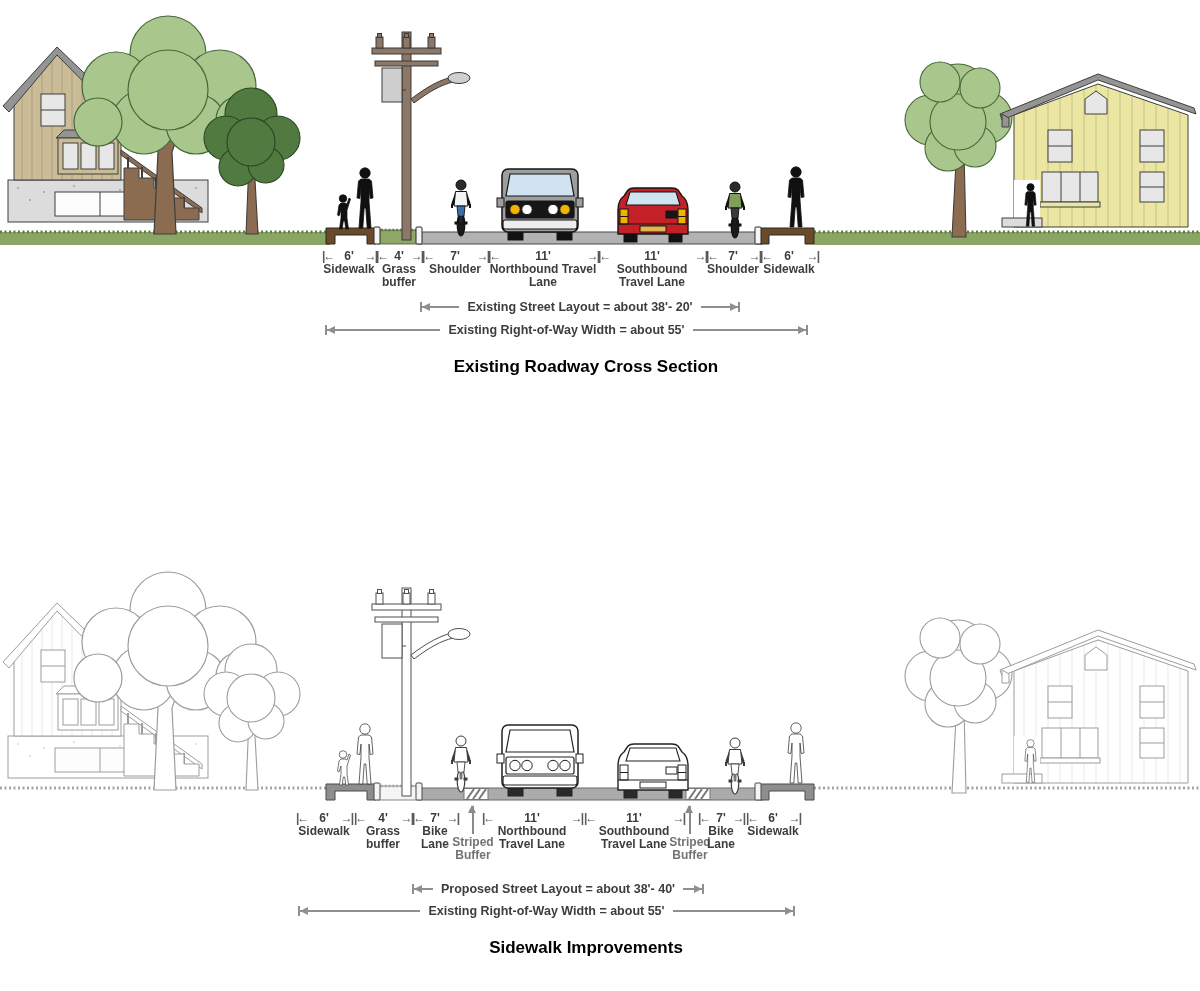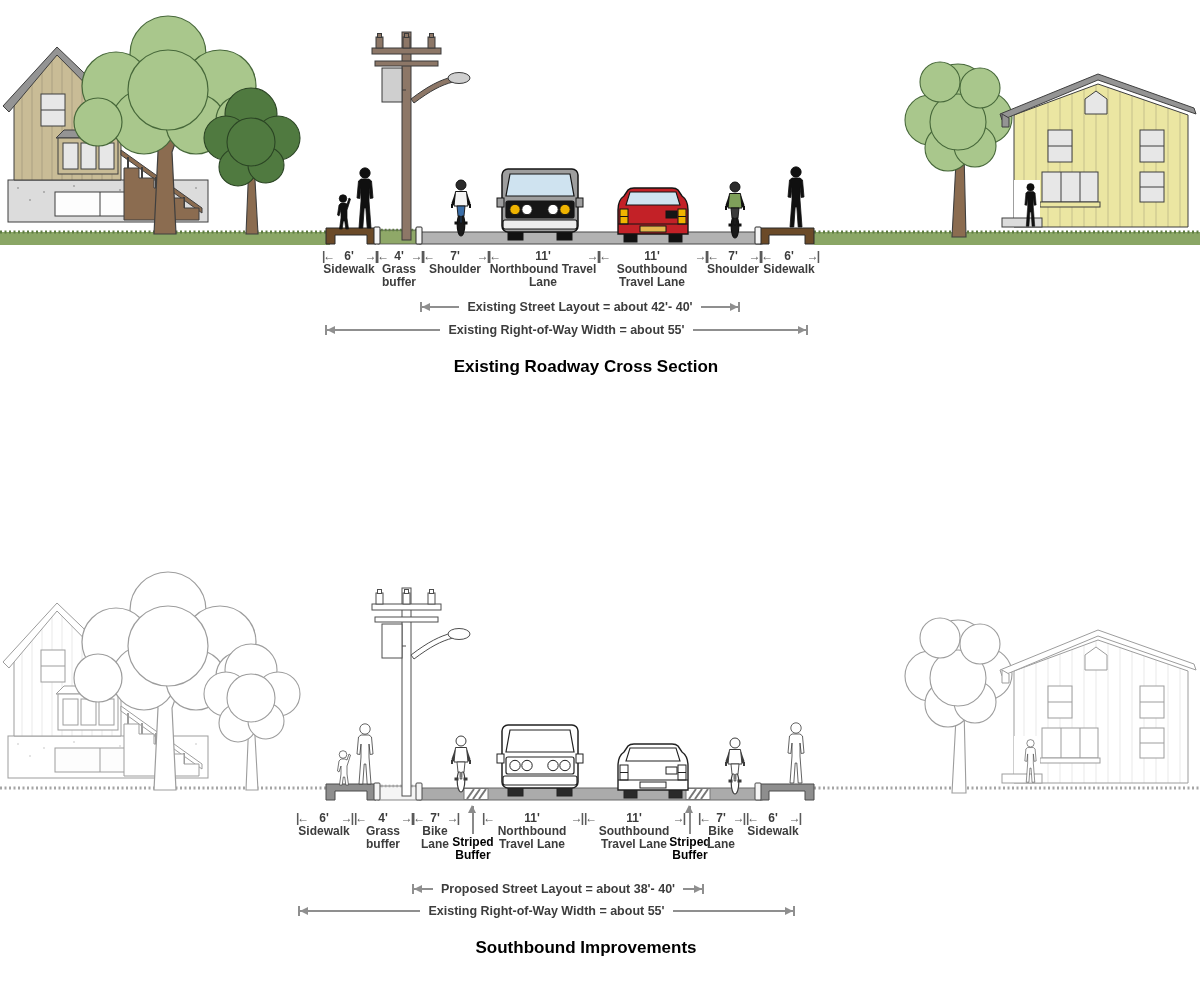--- a/index.html
+++ b/index.html
@@ -39,21 +39,21 @@
   .span-row .line{flex:1;height:1.6px;background:#8f8f8f;position:relative;}
   .span-row .line.l::before{content:"";position:absolute;left:0;top:-3.7px;width:0;height:0;
       border-top:4.5px solid transparent;border-bottom:4.5px solid transparent;
       border-right:8px solid #8f8f8f;}
   .span-row .line.r::after{content:"";position:absolute;right:0;top:-3.7px;width:0;height:0;
       border-top:4.5px solid transparent;border-bottom:4.5px solid transparent;
       border-left:8px solid #8f8f8f;}
   .span-text{padding:0 8px;}
   .section-title{position:absolute;left:16px;right:44px;text-align:center;color:#000;
                  font-size:17px;font-weight:bold;}
-  .buffer-callout{position:absolute;text-align:center;color:#000000;font-weight:bold;
+  .buffer-callout{position:absolute;text-align:center;color:#737373;font-weight:bold;
                   font-size:12px;line-height:1.08;}
   .callout-arrow{width:1.6px;height:28px;background:#8a8a8a;margin:0 auto 2px;position:relative;}
   .callout-arrow::before{content:"";position:absolute;top:-1px;left:-4.2px;width:0;height:0;
       border-left:4.8px solid transparent;border-right:4.8px solid transparent;
       border-bottom:8px solid #8a8a8a;}
 </style>
 </head>
 <body>
 
 <div id="stage">
@@ -359,21 +359,21 @@
     <div class="dim-cell" style="top:250px;left:760px;width:58px">
       <div class="dim-width">
           <span>6'</span>
         </div>
       <div class="dim-label">Sidewalk</div>
     </div>
 
     <div class="span-row" style="top:300px;left:420px;width:320px">
       <span class="tick"></span>
         <span class="line l"></span>
-      <span class="span-text">Existing Street Layout = about 42'- 40'</span>
+      <span class="span-text">Existing Street Layout = about 38'- 20'</span>
       <span class="line r"></span>
         <span class="tick"></span>
     </div>
     <div class="span-row" style="top:323px;left:325px;width:483px">
       <span class="tick"></span>
         <span class="line l"></span>
       <span class="span-text">Existing Right-of-Way Width = about 55'</span>
       <span class="line r"></span>
         <span class="tick"></span>
     </div>
@@ -443,16 +443,16 @@
       <span class="line r"></span>
         <span class="tick"></span>
     </div>
     <div class="span-row" style="top:904px;left:298px;width:497px">
       <span class="tick"></span>
         <span class="line l"></span>
       <span class="span-text">Existing Right-of-Way Width = about 55'</span>
       <span class="line r"></span>
         <span class="tick"></span>
     </div>
-    <div class="section-title" style="top:938px">Southbound Improvements</div>
+    <div class="section-title" style="top:938px">Sidewalk Improvements</div>
   </div>
 
 </div>
 
 </body></html>

